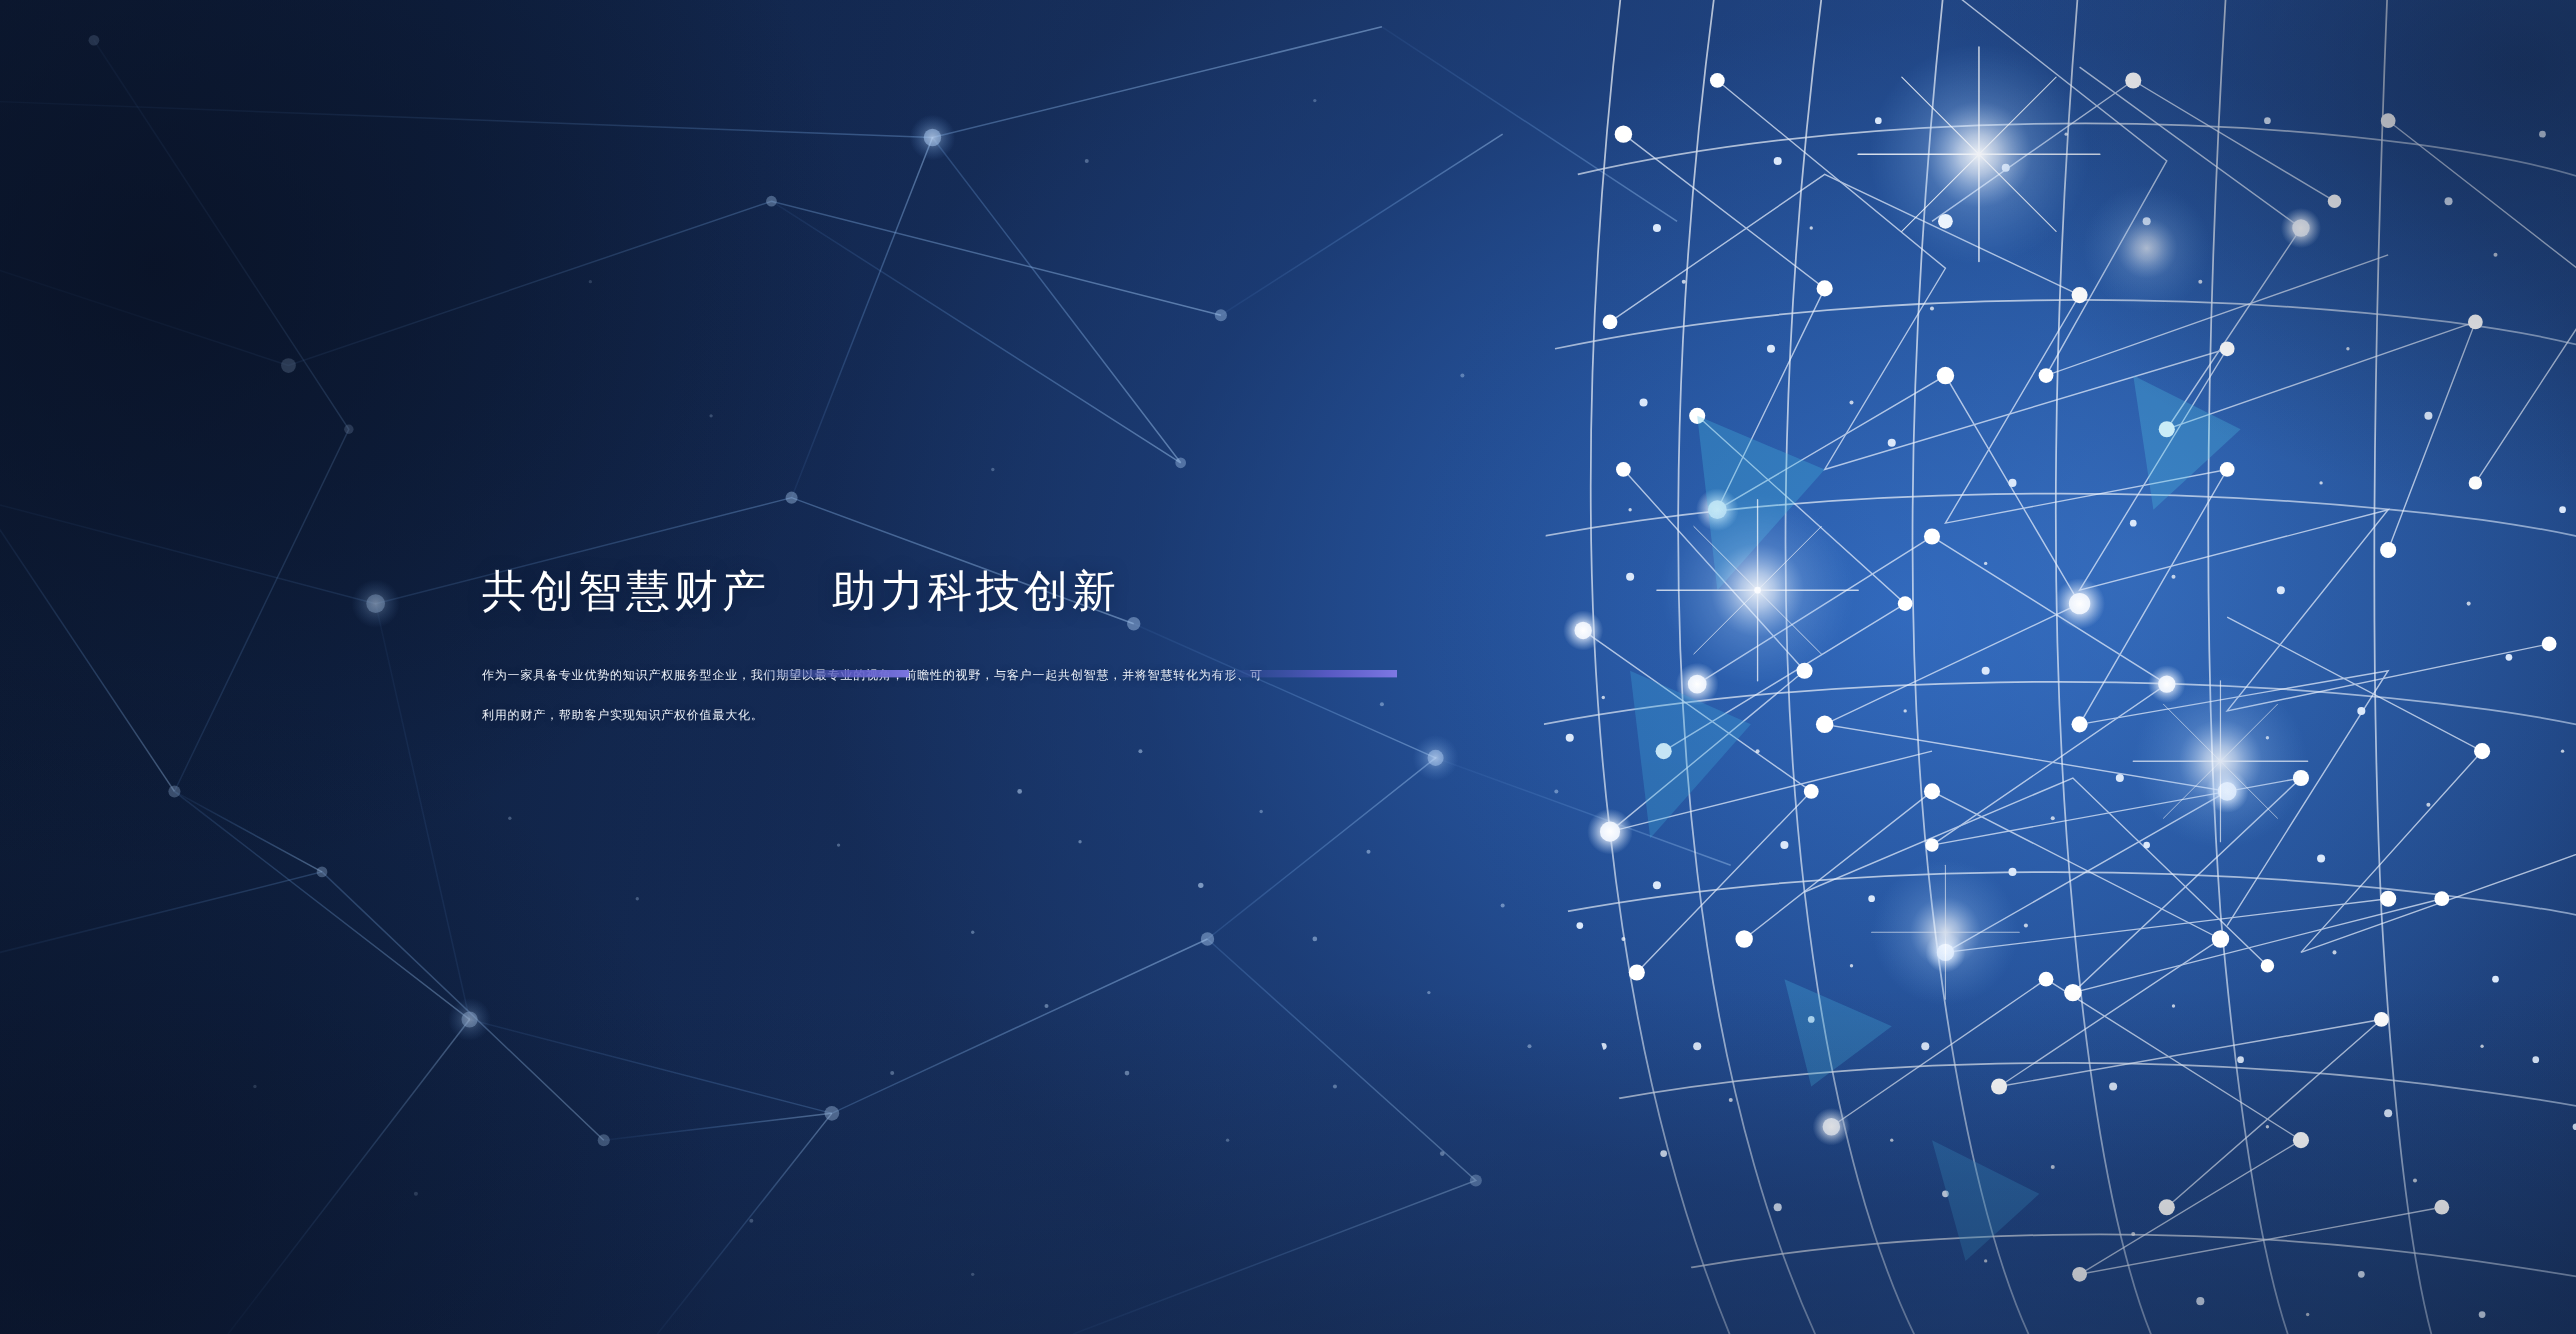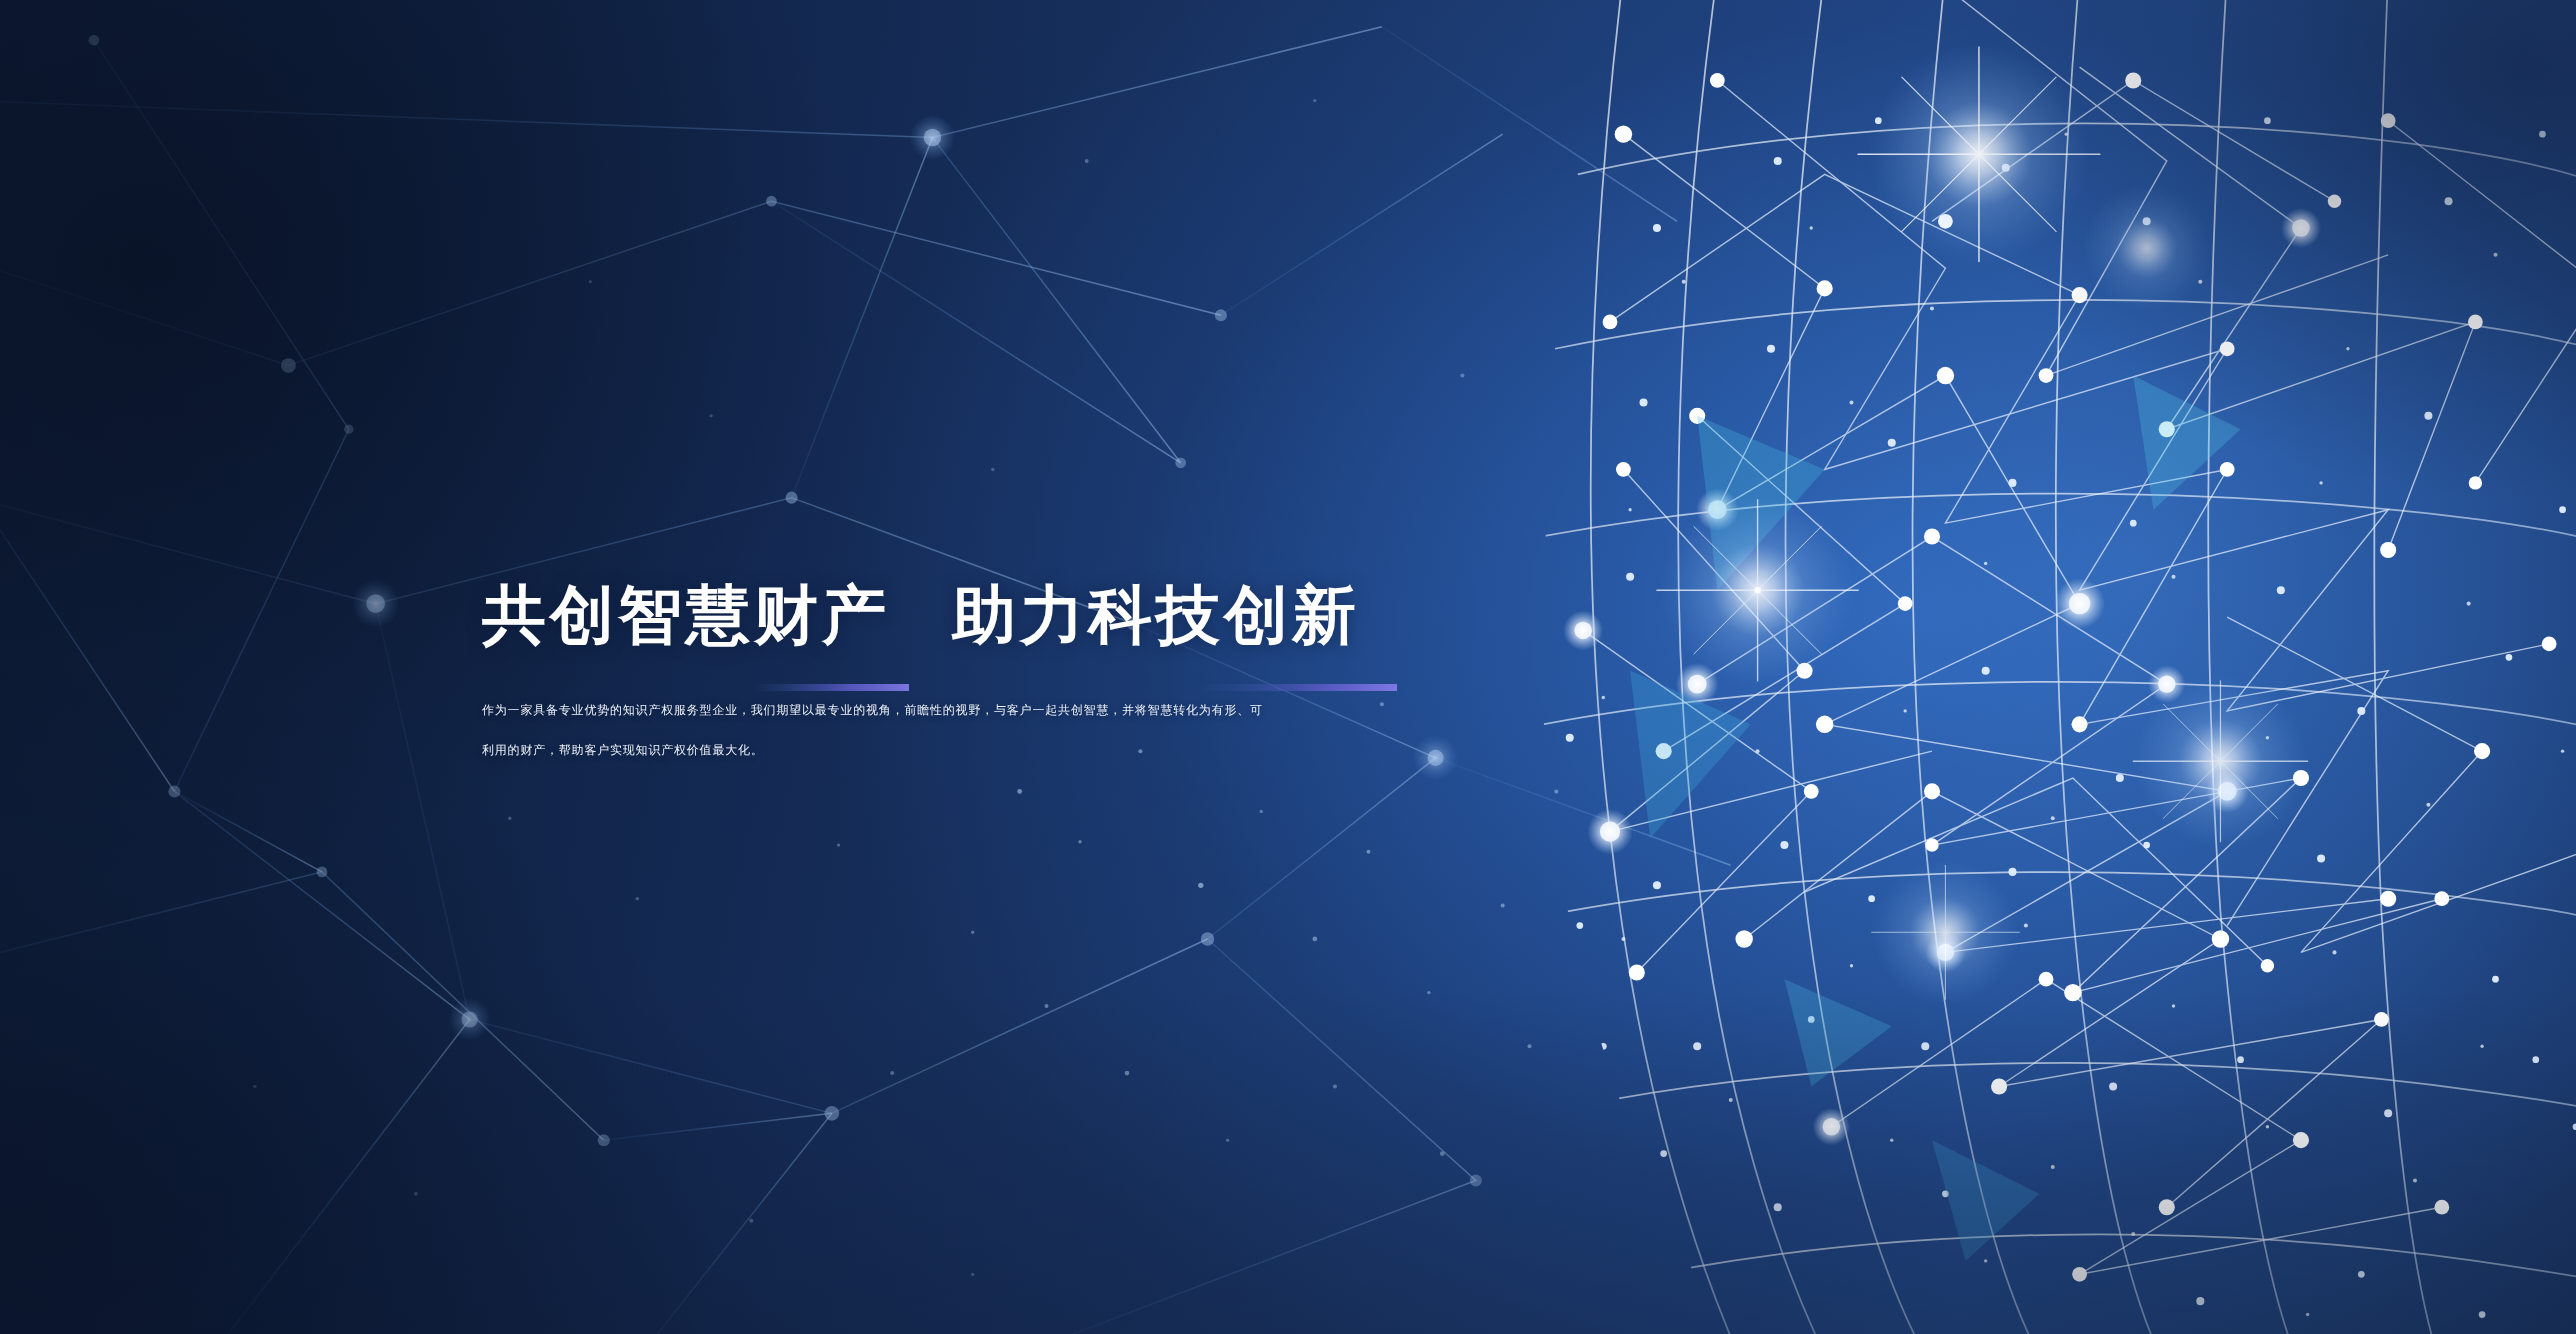--- a/index.html
+++ b/index.html
@@ -52,24 +52,24 @@
   .content{
     position:absolute;
     left:482px;
     top:540px;
     width:953px;
   }
   .headline{
     position:relative;
     white-space:nowrap;
     color:#ffffff;
-    font-size:64px;
+    font-size:44px;
     line-height:1.0;
     letter-spacing:4px;
-    font-weight:700;
+    font-weight:400;
     text-shadow:0 1.3px 14.8px rgba(10,24,54,0.55);
   }
   .headline .gap{display:inline-block;width:62px;}
 
   .rule{
     position:absolute;
     height:7.4px;
     top:101px;
   }
   .rule-1{left:274px; width:153px;}

